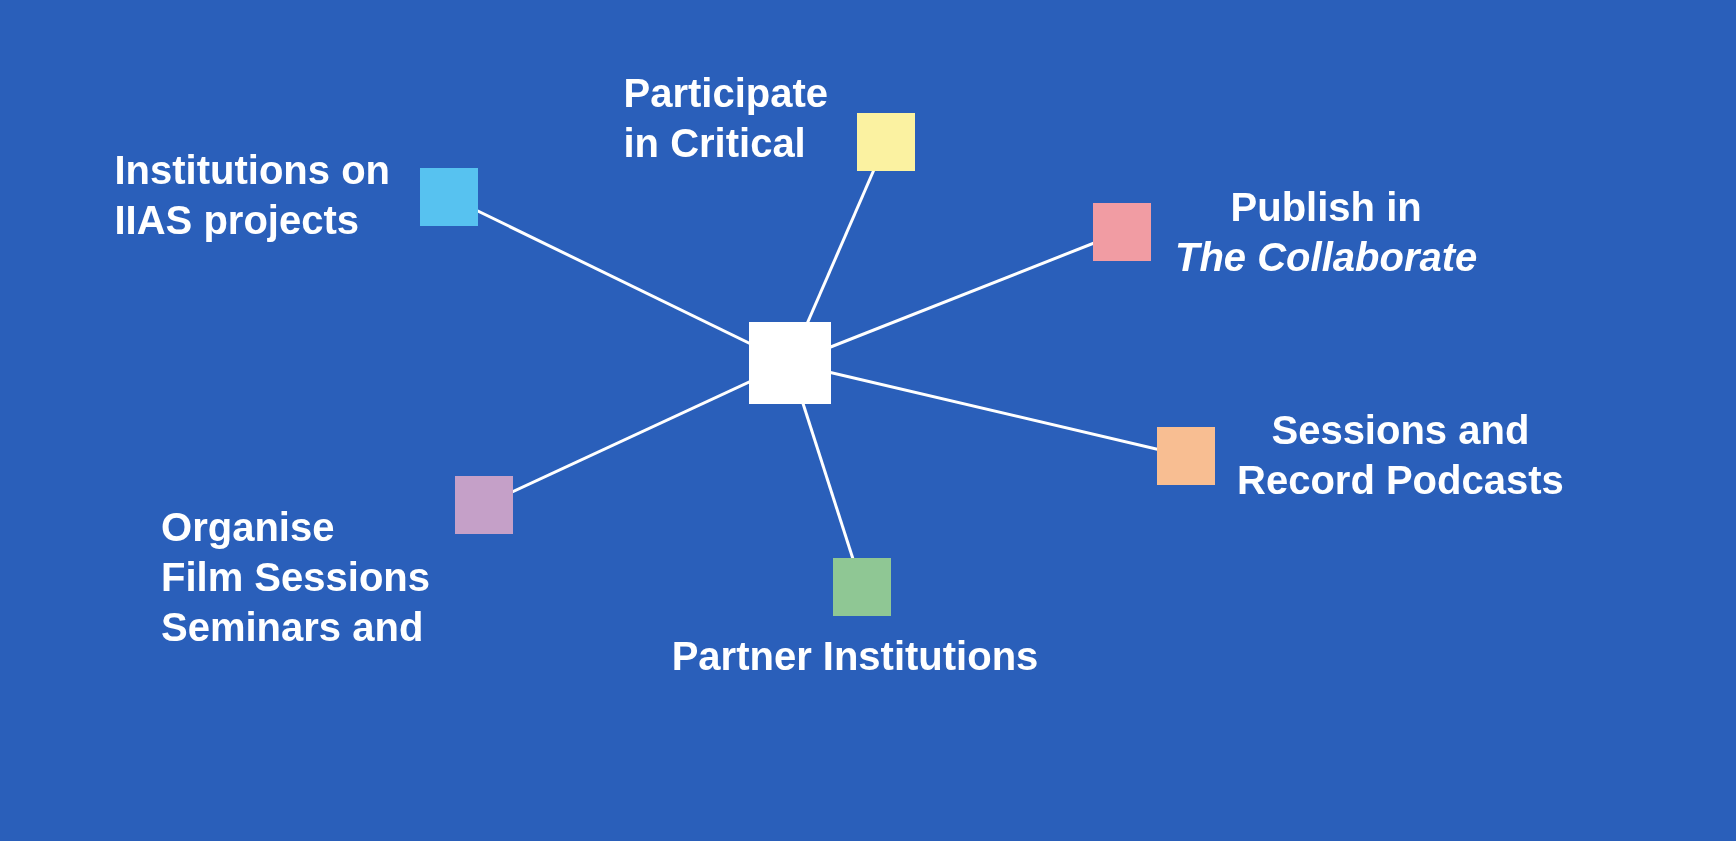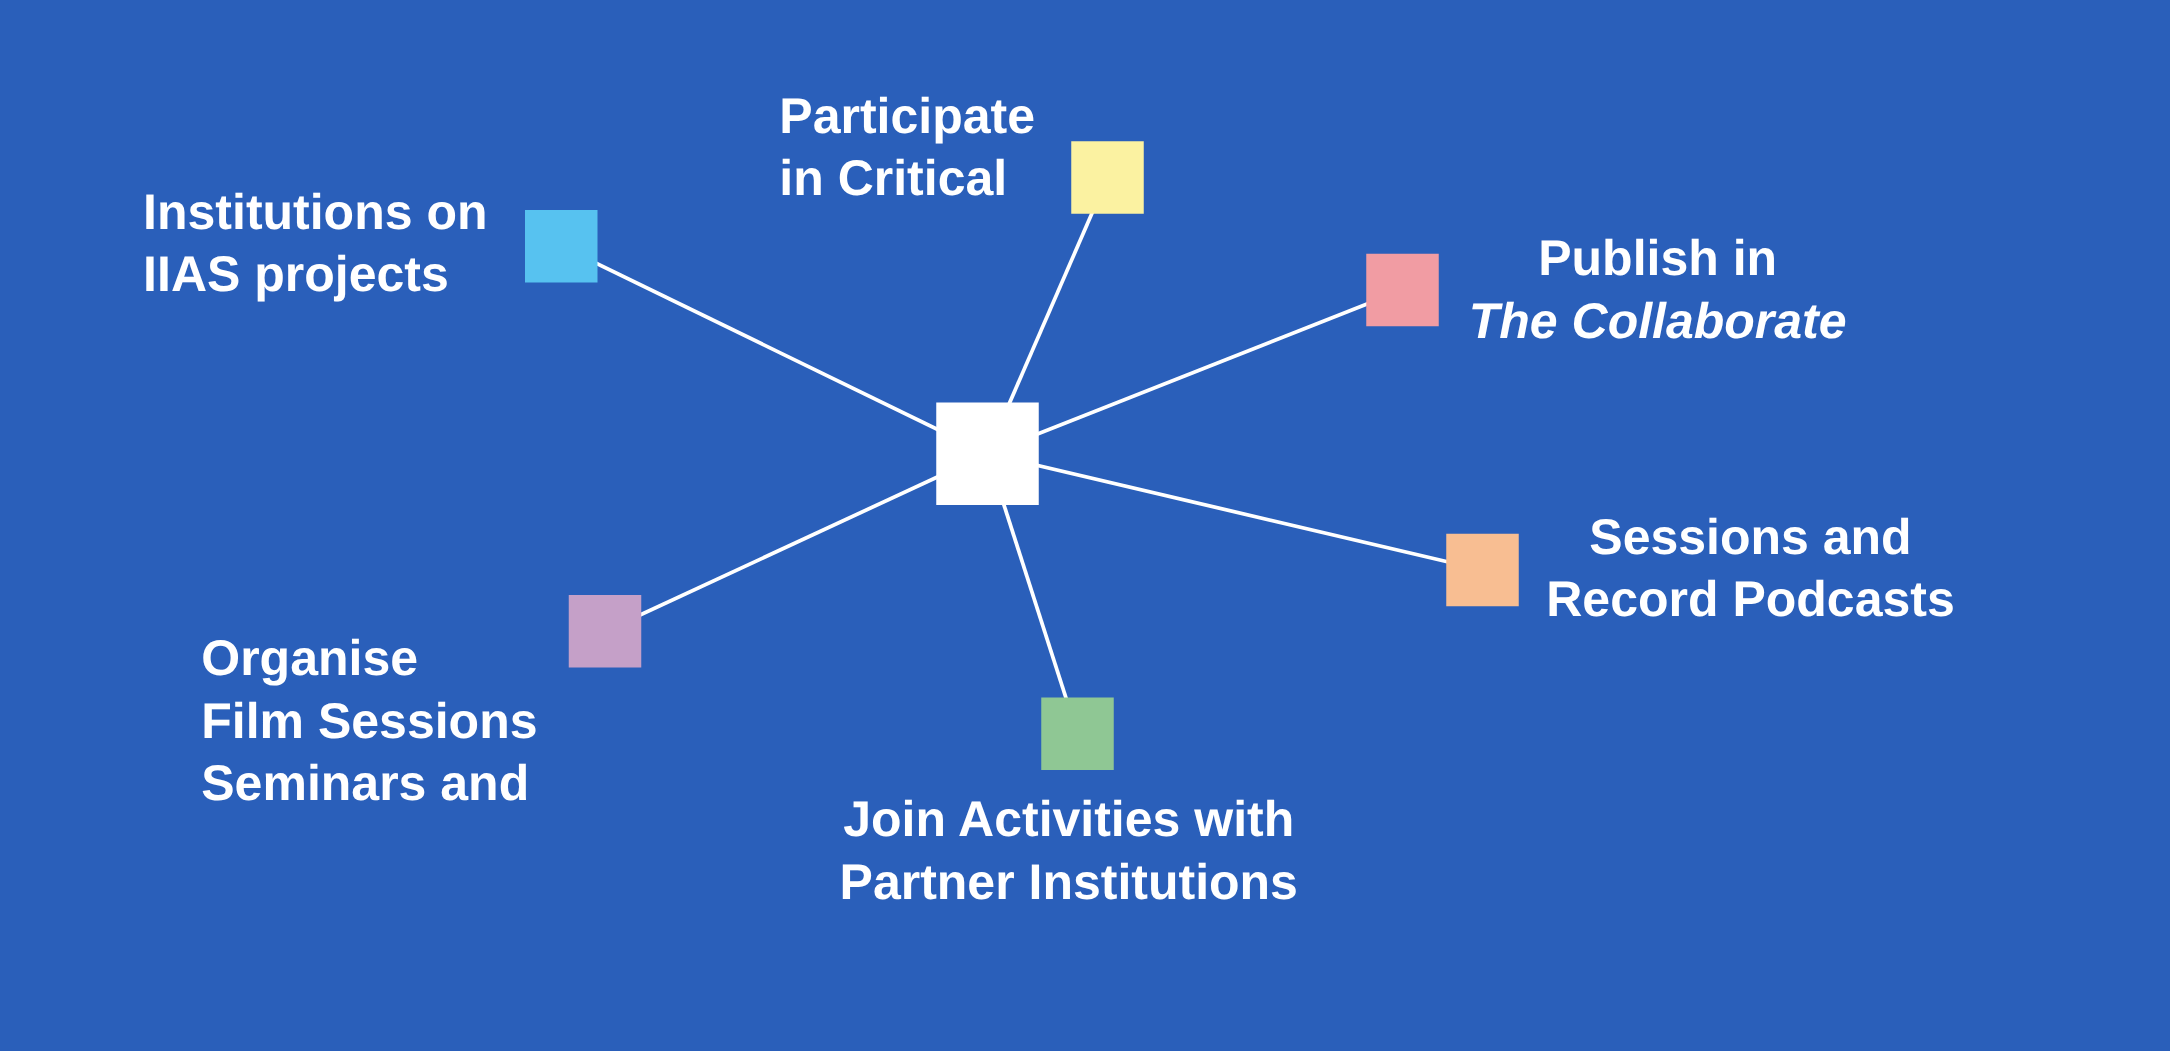--- a/index.html
+++ b/index.html
@@ -83,21 +83,20 @@
   </div>
 
   <div class="square" style="left: 1157px; top: 427px; background-color: rgb(248, 190, 146);"></div>
   <div class="node-label align-left" style="top:405px; left:1237px;">
     <div class="label-line">Sessions and</div>
     <div class="label-line">Record Podcasts</div>
   </div>
 
   <div class="square" style="left: 833px; top: 558px; background-color: rgb(143, 199, 148);"></div>
   <div class="node-label align-center" style="top:631px; left:555px; width:600px;">
-    <div class="label-line">Join Activities with</div>
     <div class="label-line">Partner Institutions</div>
   </div>
 
   <div class="square" style="left: 455px; top: 476px; background-color: rgb(197, 160, 200);"></div>
   <div class="node-label align-right" style="top:454px; right:1306px;margin-top:48px;">
     <div class="label-line">Organise</div>
     <div class="label-line">Film Sessions</div>
     <div class="label-line">Seminars and</div>
   </div>
 

